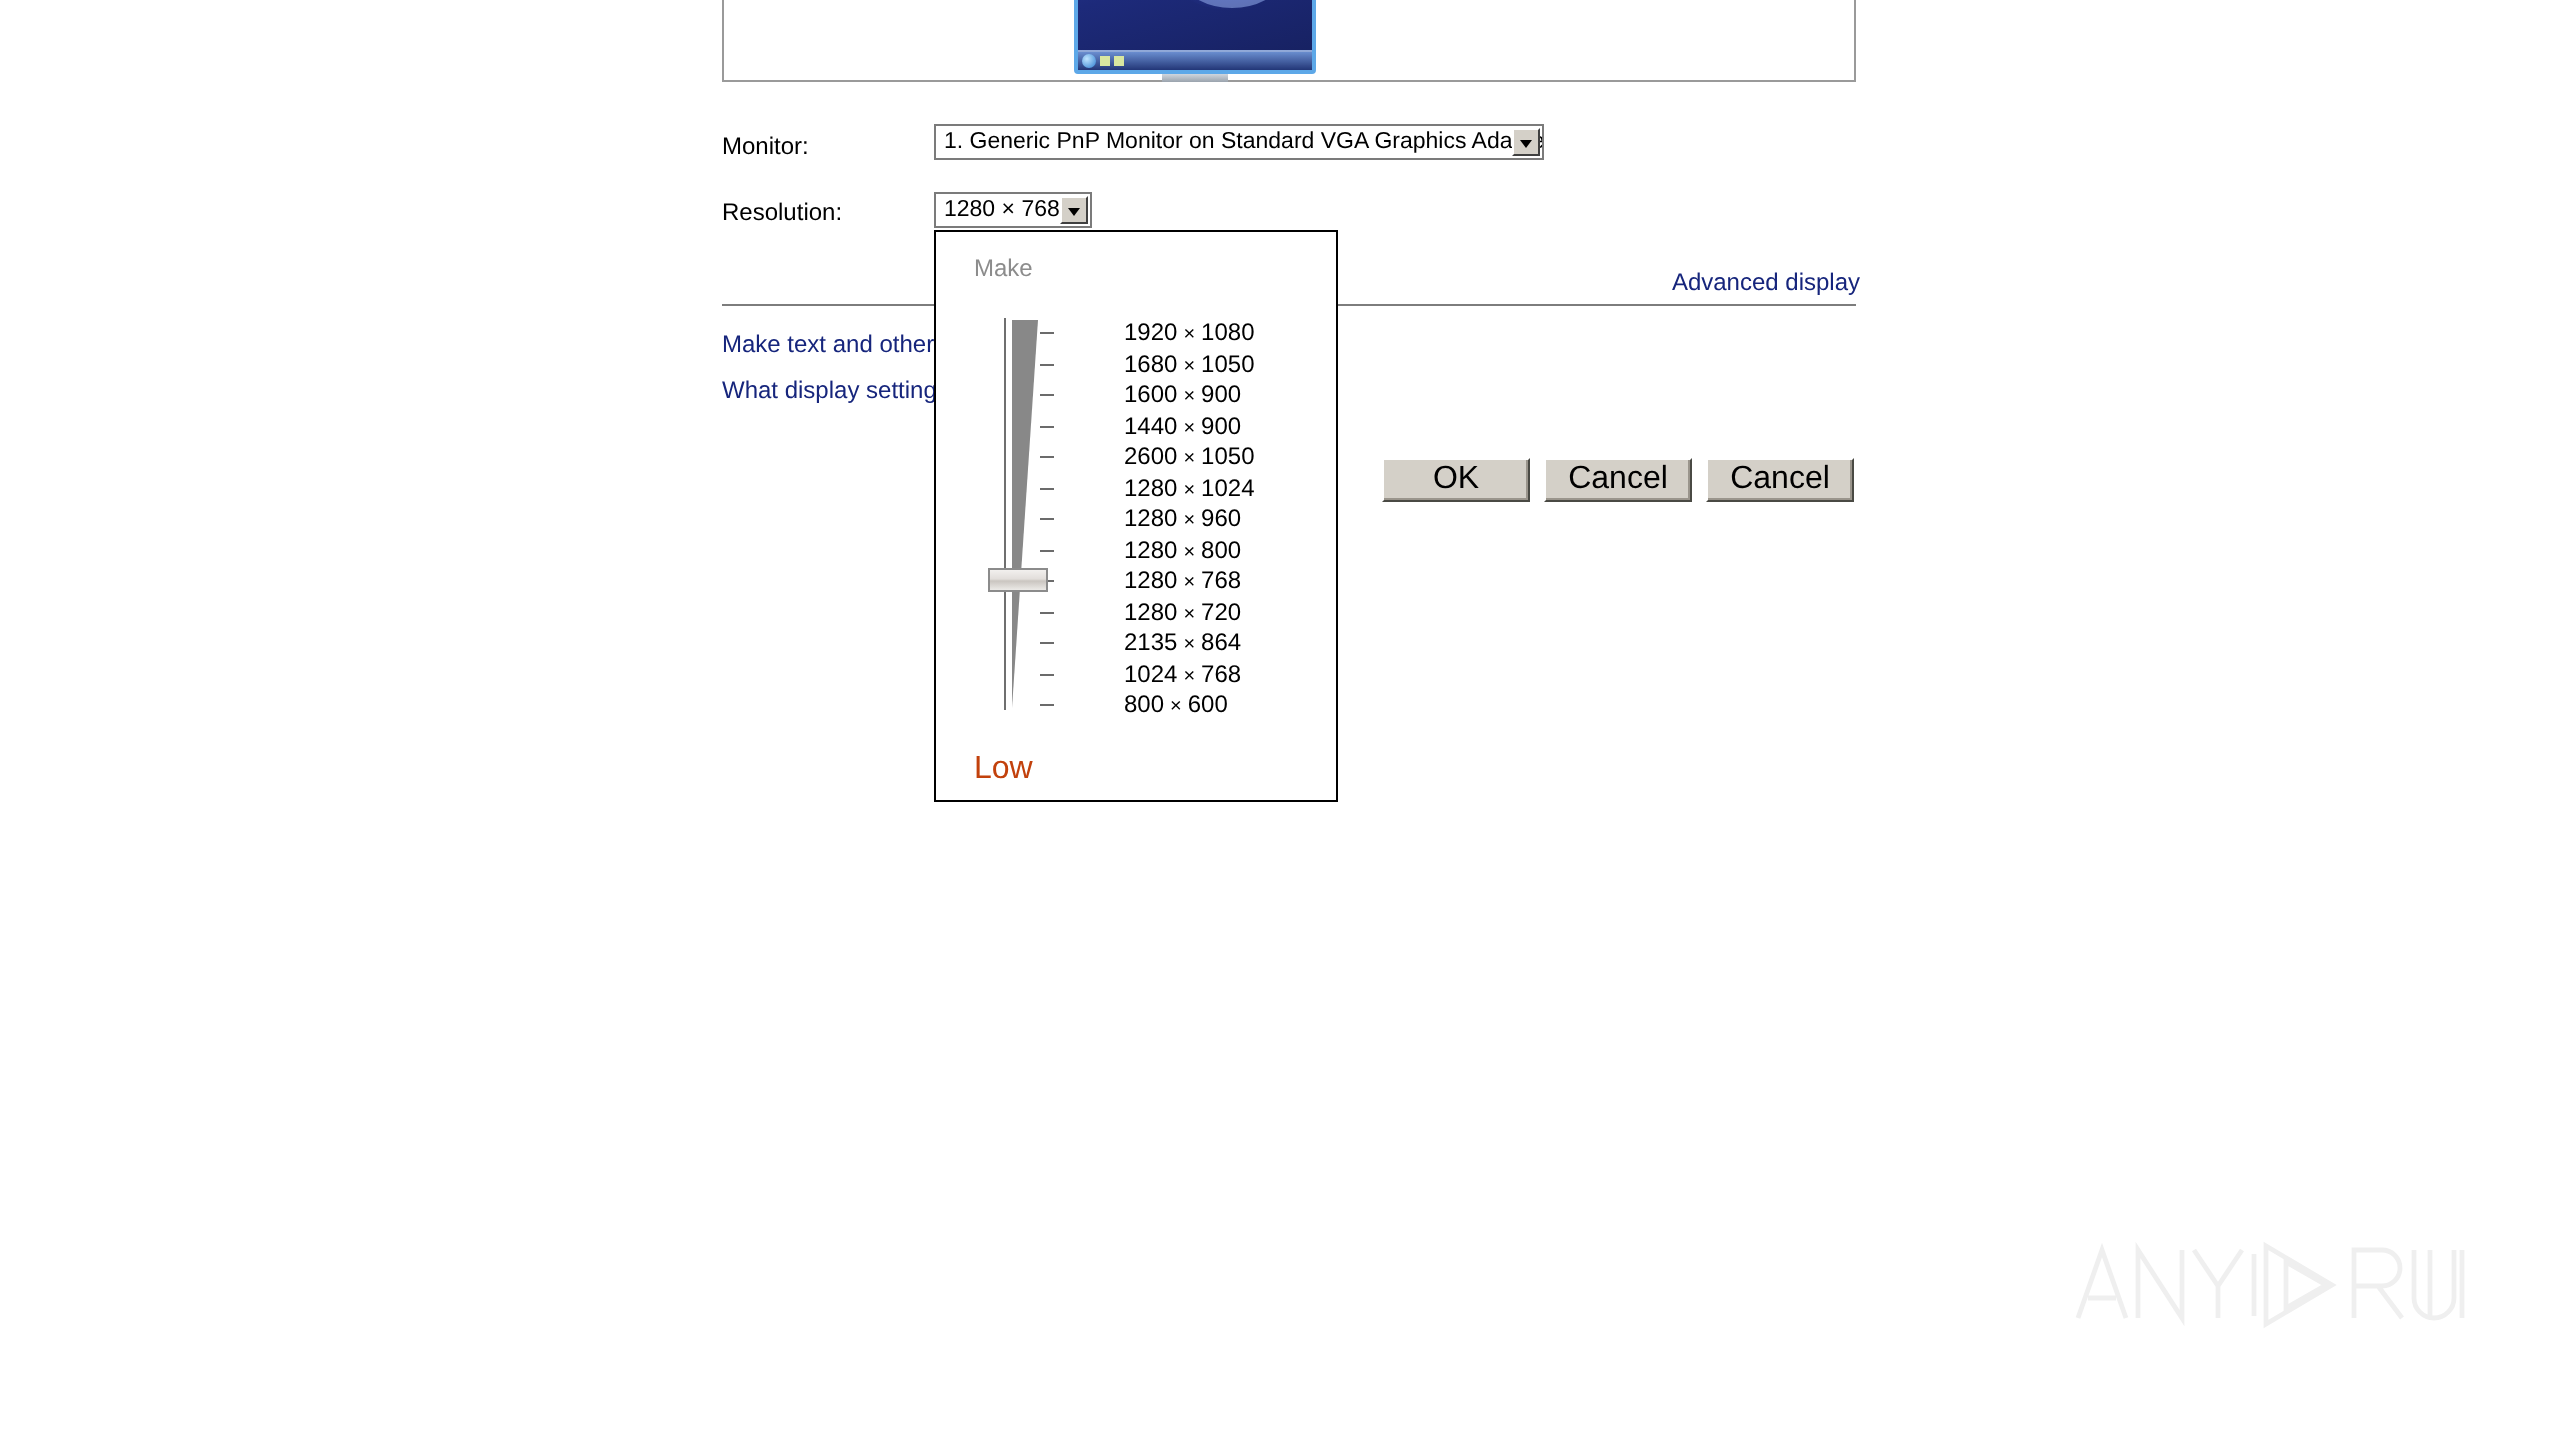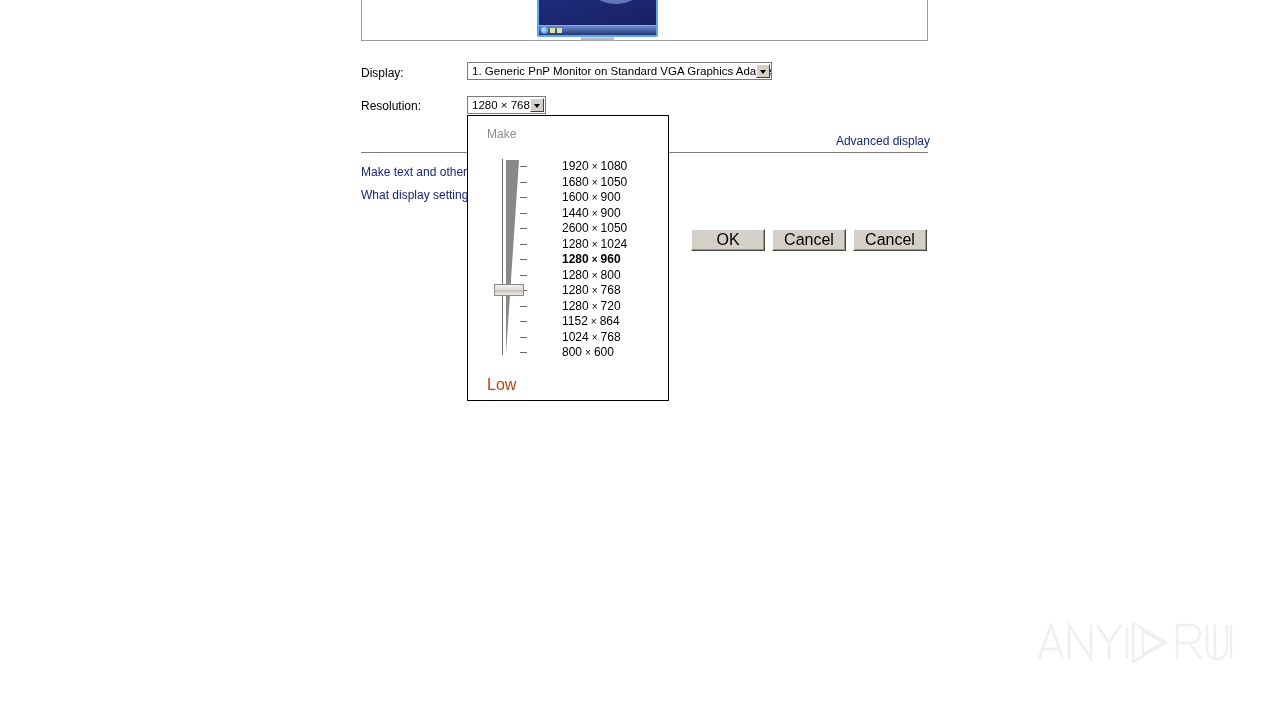--- a/index.html
+++ b/index.html
@@ -301,21 +301,21 @@
       <div class="mon-taskbar">
         <div class="mon-start"></div>
         <div class="mon-tb-item" style="left:11px;"></div>
         <div class="mon-tb-item" style="left:18px;"></div>
       </div>
     </div>
     <div class="mon-base"></div>
   </div>
 </div>
 
-<div class="form-label" id="label-display">Display:</div>
+<div class="form-label" id="label-display">Monitor:</div>
 
 <div class="combo" id="display-combo">
   <span>1. Generic PnP Monitor on Standard VGA Graphics Adapter</span>
   <span class="arrow-btn"></span>
 </div>
 
 <div class="form-label" id="label-resolution">Resolution:</div>
 
 <div class="combo" id="resolution-combo">
   <span>1280 × 768</span>
@@ -357,25 +357,25 @@
     <div id="slider-thumb" style="top: 126px;"></div>
   </div>
 
   <div id="res-list">
       <div class="res-item" style="top: 43px;"><span>1920</span><span class="sep">×</span><span>1080</span></div>
       <div class="res-item" style="top: 58.5px;"><span>1680</span><span class="sep">×</span><span>1050</span></div>
       <div class="res-item" style="top: 74px;"><span>1600</span><span class="sep">×</span><span>900</span></div>
       <div class="res-item" style="top: 89.5px;"><span>1440</span><span class="sep">×</span><span>900</span></div>
       <div class="res-item" style="top: 105px;"><span>2600</span><span class="sep">×</span><span>1050</span></div>
       <div class="res-item" style="top: 120.5px;"><span>1280</span><span class="sep">×</span><span>1024</span></div>
-      <div class="res-item" style="top: 136px; font-weight: bold;"><span>1280</span><span class="sep">×</span><span>960</span></div>
+      <div class="res-item" style="top: 136px;"><span>1280</span><span class="sep">×</span><span>960</span></div>
       <div class="res-item" style="top: 151.5px;"><span>1280</span><span class="sep">×</span><span>800</span></div>
       <div class="res-item" style="top: 167px;"><span>1280</span><span class="sep">×</span><span>768</span></div>
       <div class="res-item" style="top: 182.5px;"><span>1280</span><span class="sep">×</span><span>720</span></div>
-      <div class="res-item" style="top: 198px;"><span>1152</span><span class="sep">×</span><span>864</span></div>
+      <div class="res-item" style="top: 198px;"><span>2135</span><span class="sep">×</span><span>864</span></div>
       <div class="res-item" style="top: 213.5px;"><span>1024</span><span class="sep">×</span><span>768</span></div>
       <div class="res-item" style="top: 229px;"><span>800</span><span class="sep">×</span><span>600</span></div>
     </div>
 
   <div id="flyout-low">Low</div>
 </div>
 
 <div id="watermark">
   <svg width="205" height="55" viewBox="0 0 205 55" xmlns="http://www.w3.org/2000/svg">
     <g fill="none" stroke="#efefef" stroke-width="2.4">

